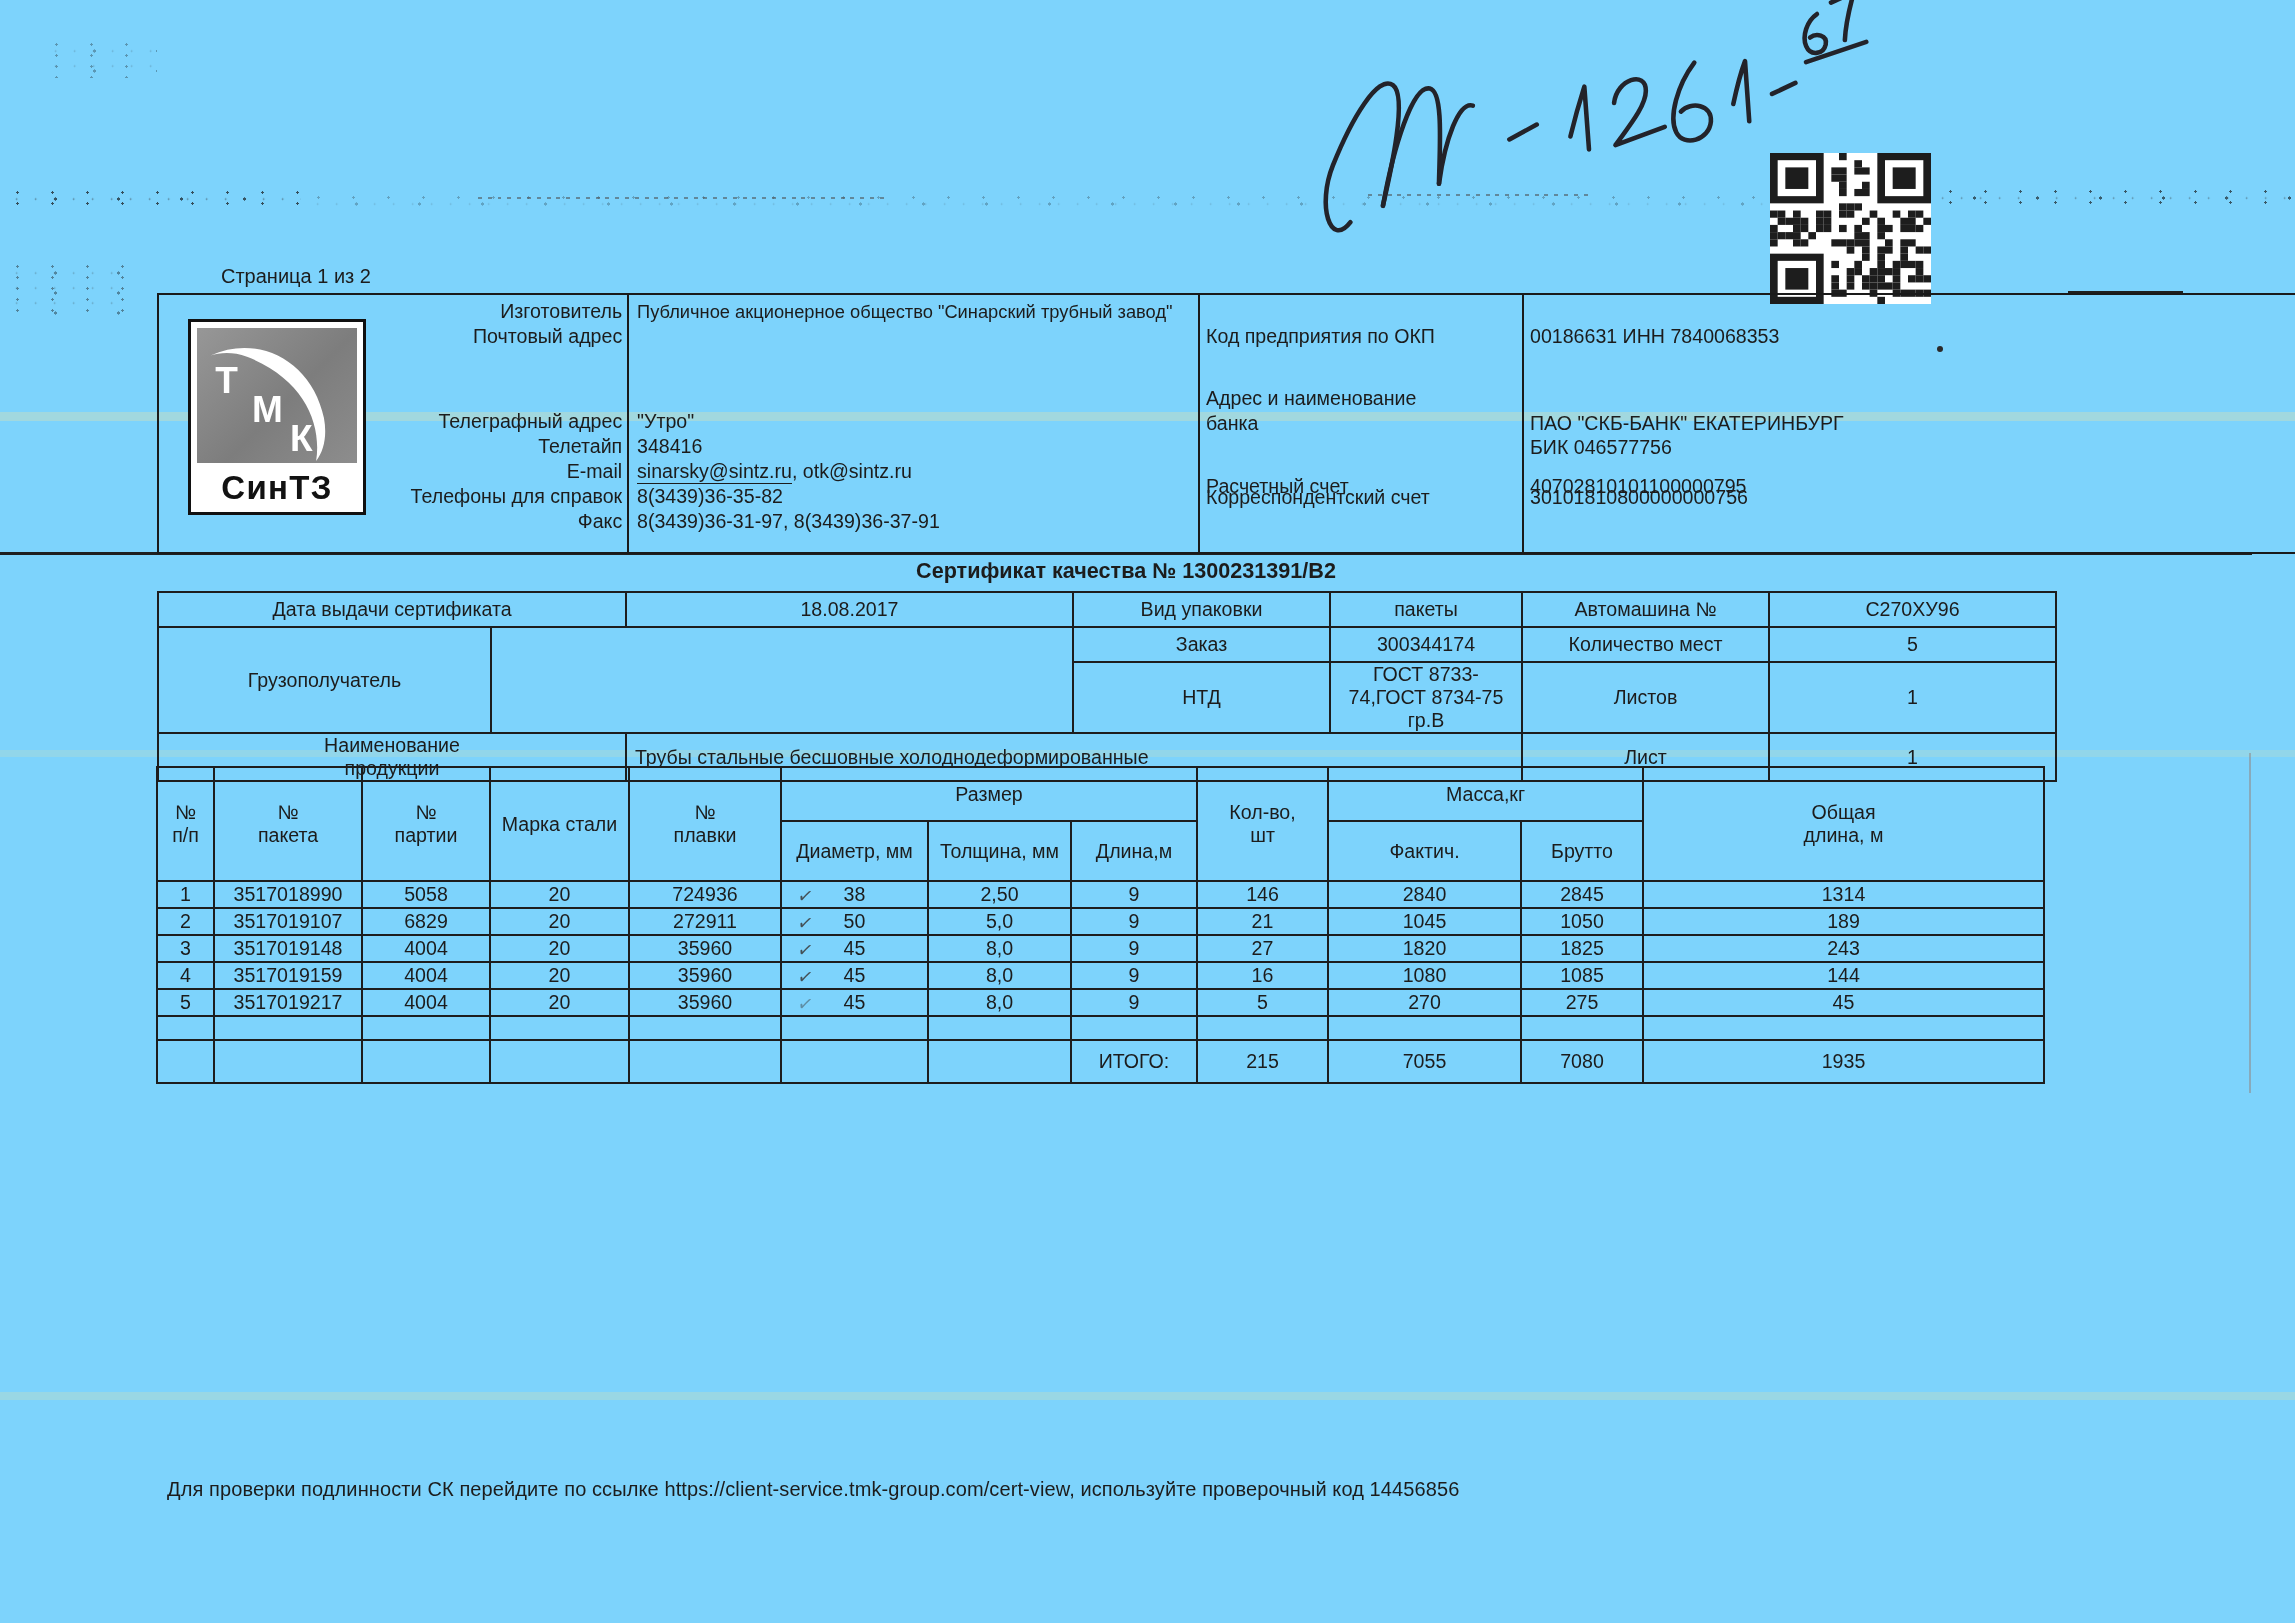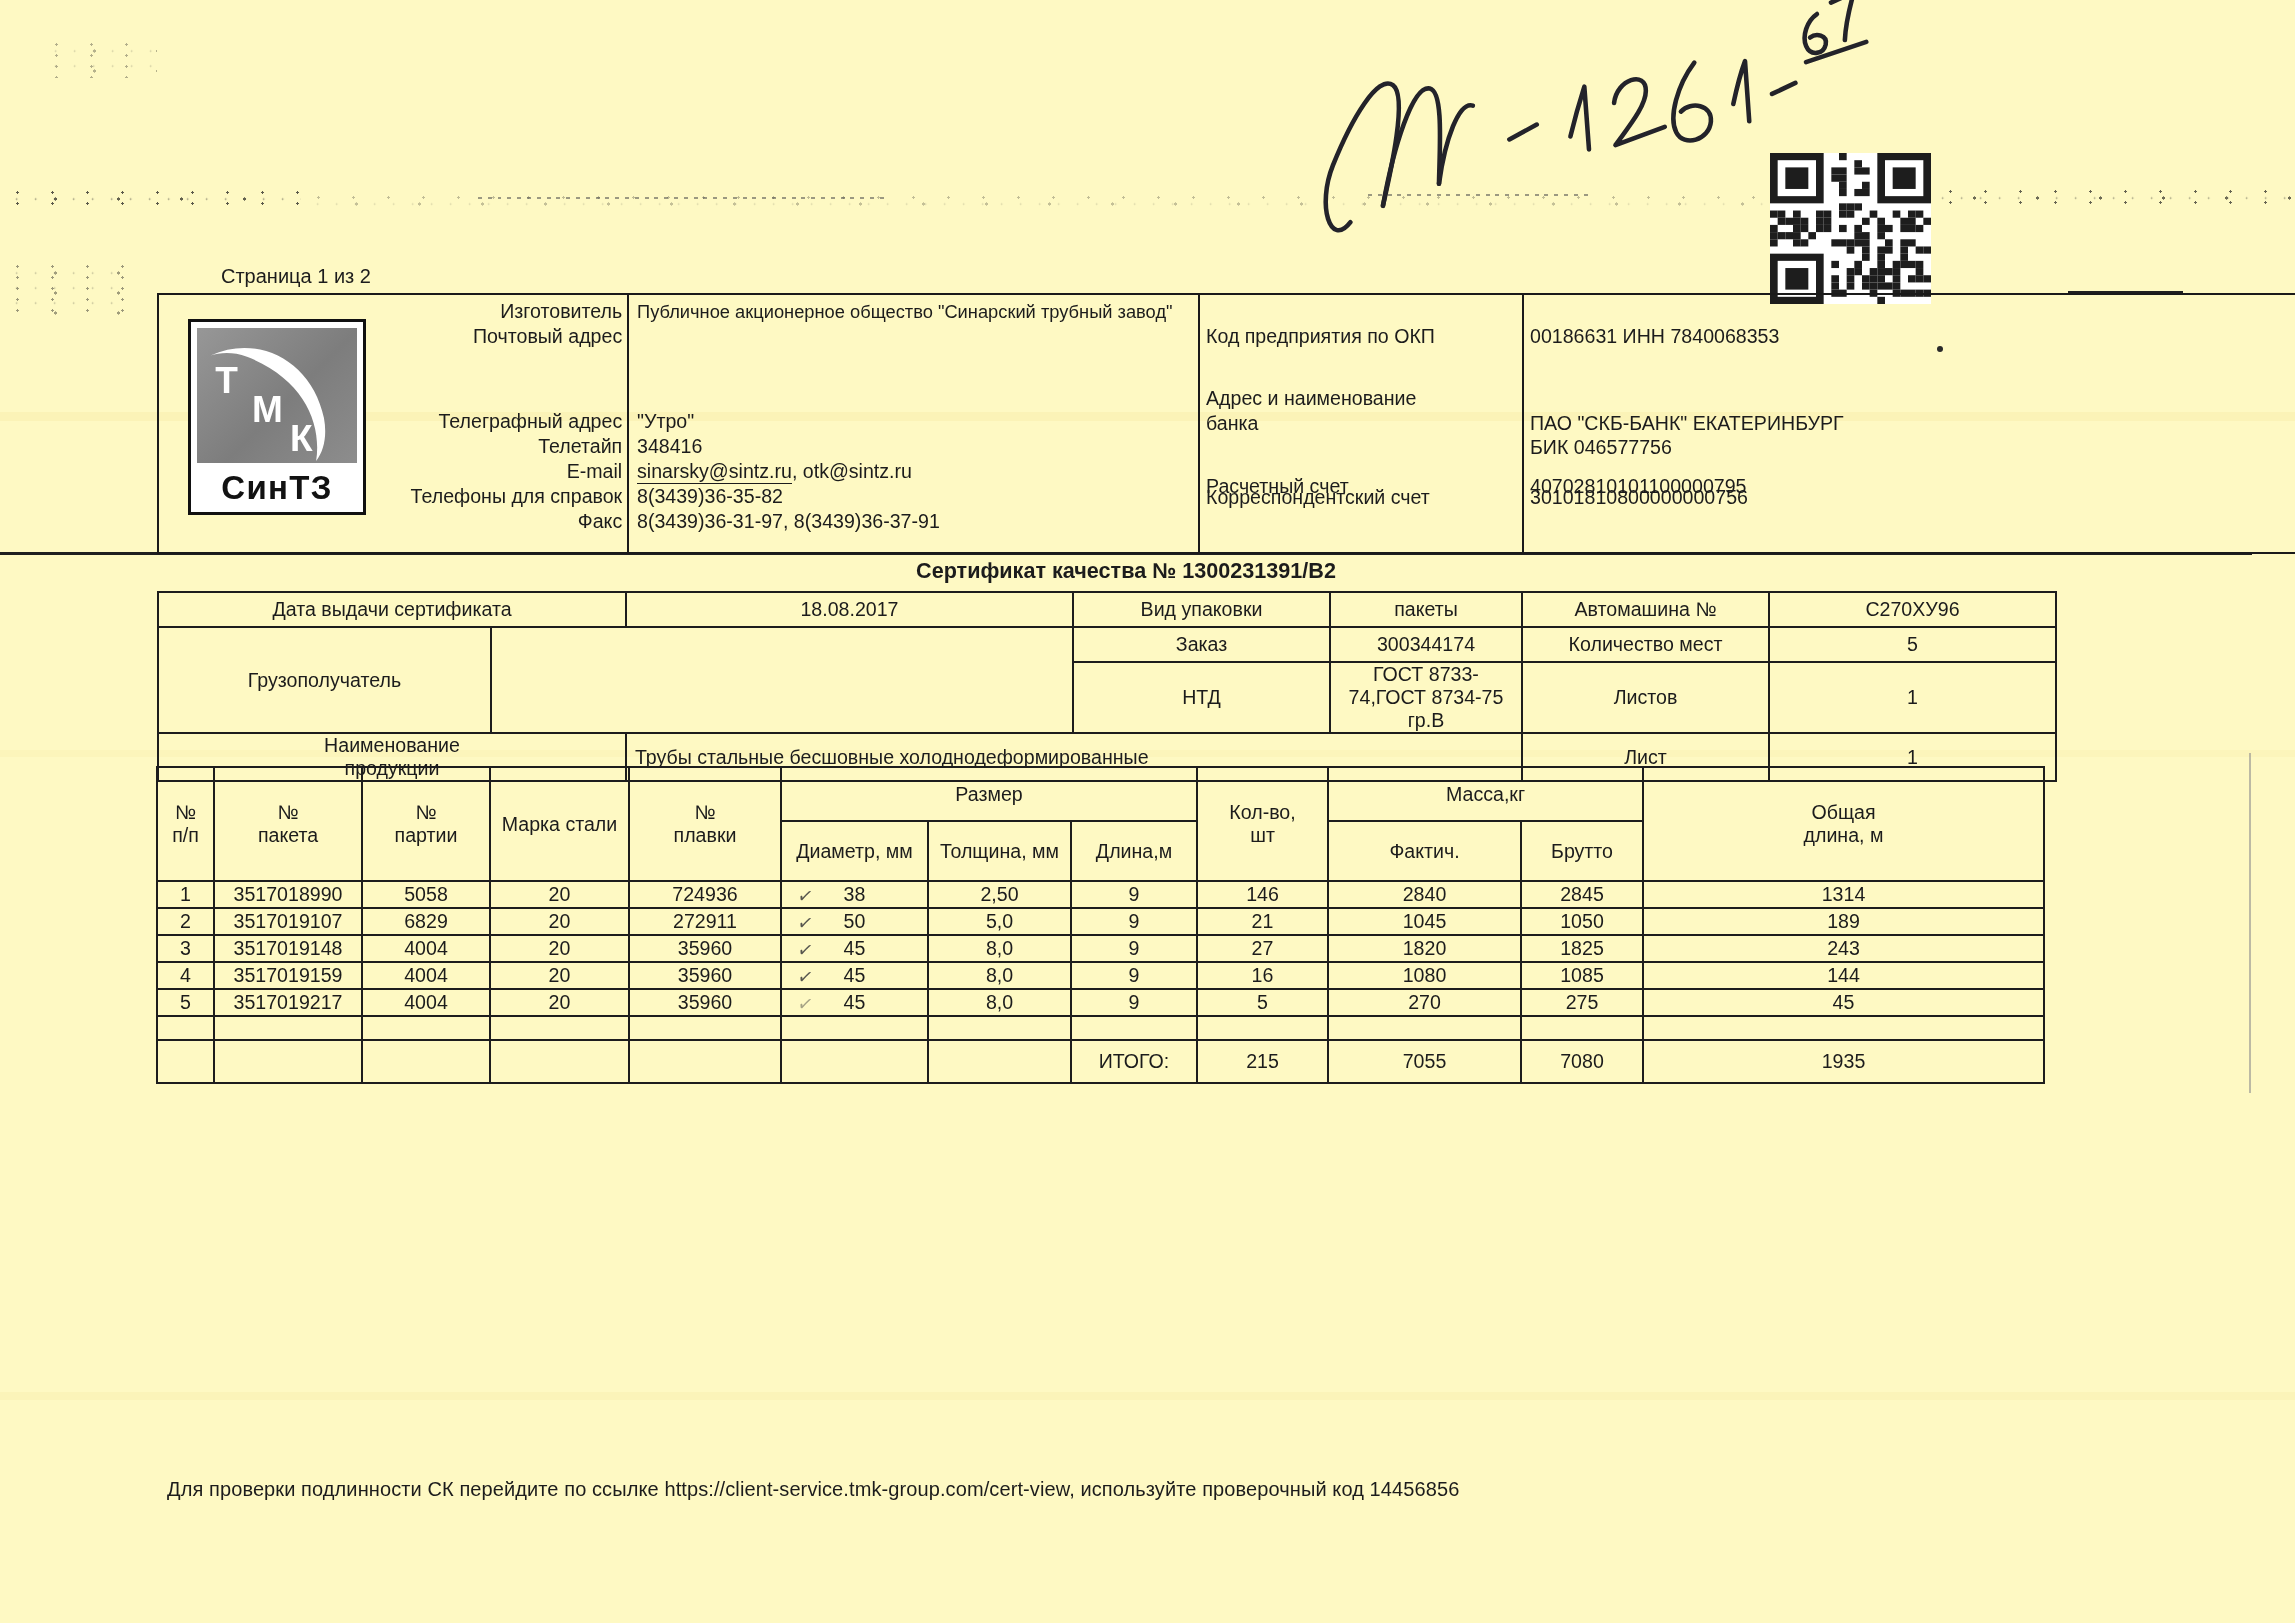--- a/index.html
+++ b/index.html
@@ -1,16 +1,16 @@
 <!DOCTYPE html>
 <html style="font-size:10.5px"><head>
 <meta charset="utf-8">
 <style>
   html,body{margin:0;padding:0;background:#d9d9d6;}
-  .page{position:relative;width:2295px;height:1623px;background:#fef9c3;overflow:hidden;
+  .page{position:relative;width:2295px;height:1623px;background:#7dd3fc;overflow:hidden;
         font-family:"Liberation Sans",sans-serif;color:#1c1c1c;}
   
   .speck{position:absolute;background-image:
       radial-gradient(circle,rgba(25,25,25,.95) 1px,transparent 1.4px),
       radial-gradient(circle,rgba(45,45,45,.75) 0.7px,transparent 1.1px),
       radial-gradient(circle,rgba(10,10,10,.85) 1.4px,transparent 1.8px);
       background-size:35px 11px,19px 15px,63px 20px;
       background-position:0 0,7.2px 4.6px,24px 2px;}
   .dotline{position:absolute;height:2px;
       background:repeating-linear-gradient(90deg,#4a4a4a 0 3.9px,transparent 3.9px 9.8px);opacity:.55;}

